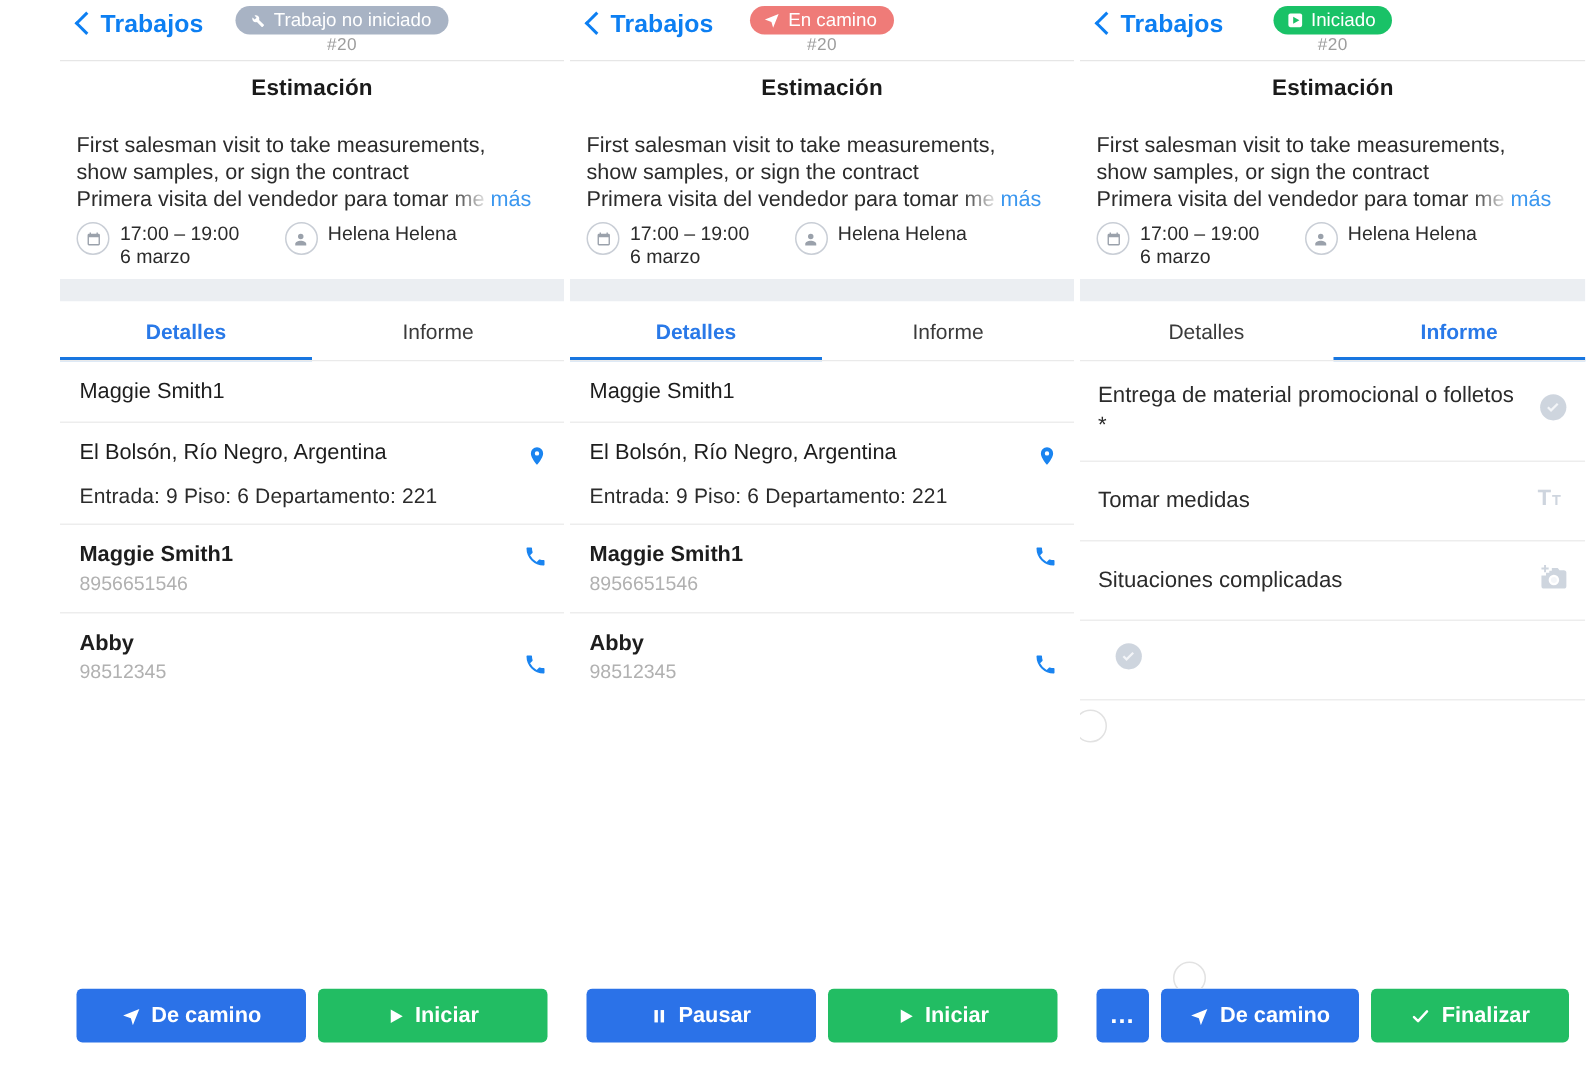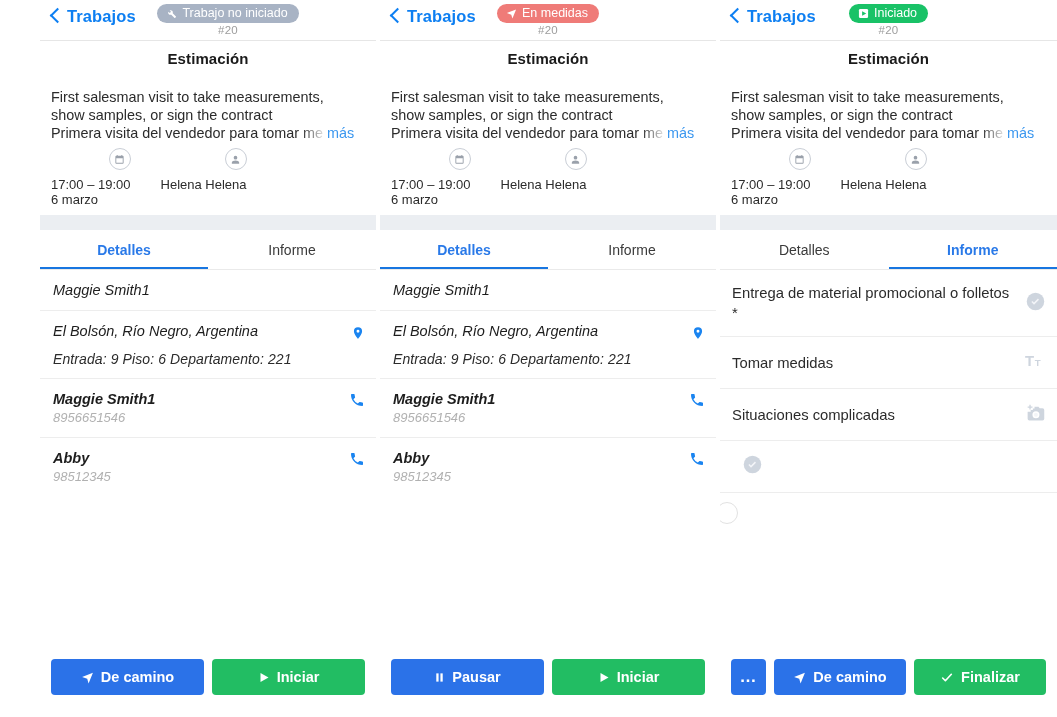--- a/index.html
+++ b/index.html
@@ -76,21 +76,21 @@
   .est-desc .line3 { display: flex; align-items: baseline; }
   .est-desc .line3 .txt {
     overflow: hidden; white-space: nowrap;
     -webkit-mask-image: linear-gradient(to right, #000 92%, rgba(0,0,0,.15) 100%);
     mask-image: linear-gradient(to right, #000 92%, rgba(0,0,0,.15) 100%);
     max-width: 288px;
   }
   .more-link { color: #3b97ef; font-size: 14.4px; margin-left: 4px; cursor: pointer; flex: 0 0 auto; }
 
   .meta-row { display: flex; align-items: flex-start; margin-top: 6px; padding-bottom: 8px; }
-  .meta-item { display: flex; align-items: flex-end; gap: 7px; flex-direction: column; }
+  .meta-item { display: flex; align-items: flex-start; gap: 7px; }
   .meta-item.person { margin-left: 30px; }
   .circle-ico {
     width: 22px; height: 22px; border-radius: 50%;
     border: 1.4px solid #c9ced6; color: #9aa1ab;
     display: flex; align-items: center; justify-content: center;
     flex: 0 0 22px;
   }
   .meta-text { font-size: 13px; color: #2b2b2b; line-height: 15px; }
   .meta-text .t2 { display:block; }
 
@@ -111,23 +111,23 @@
   .tabs::after {
     content: ""; position: absolute; left: 0; right: 0; bottom: 0;
     height: 1px; background: #eaeaea;
   }
 
   
   .content { flex: 1 1 auto; overflow: hidden; background: #fff; position: relative; }
   .drow {
     padding: 11px 11px 11px 13px;
     border-bottom: 1px solid #ededed;
-    display: flex; align-items: flex-start; justify-content: space-between; font-style: italic;
-  }
-  .drow.noborder { border-bottom: none; }
+    display: flex; align-items: flex-start; justify-content: space-between;
+  }
+  .drow.noborder { border-bottom: none; align-items: flex-end; }
   .drow-main { flex: 1 1 auto; min-width: 0; }
   .d-name { font-size: 14.5px; color: #1d1d1d; line-height: 18px; }
   .d-name.bold { font-weight: 600; }
   .d-sub { font-size: 13px; color: #b1b1b1; line-height: 17px; margin-top: 1px; }
   .d-extra { font-size: 14px; color: #2b2b2b; margin-top: 11px; letter-spacing: .1px; }
   .row-action { flex: 0 0 auto; margin-left: 8px; padding-top: 2px; cursor: pointer; }
 
   
   .irow {
     padding: 13px 11px 13px 12px;
@@ -295,21 +295,21 @@
         <span class="chev"></span>
         <span class="back-label">Trabajos</span>
       </div>
       <div class="status-wrap">
         <span class="status-badge" style="background:#ef7b78">
           <span class="ico-nav">
             <svg width="11" height="11" viewBox="0 0 24 24" fill="#fff">
                 <path d="M2 11l20-8-8 20-2.5-8.5L2 11z"></path>
               </svg>
           </span>
-          <span>En medidas</span>
+          <span>En camino</span>
         </span>
         <span class="job-num">#20</span>
       </div>
     </div>
     <div class="navbar-rule"></div>
 
     <div class="est">
       <div class="est-title">Estimación</div>
       <div class="est-desc">
         <div class="line">First salesman visit to take measurements,</div>

